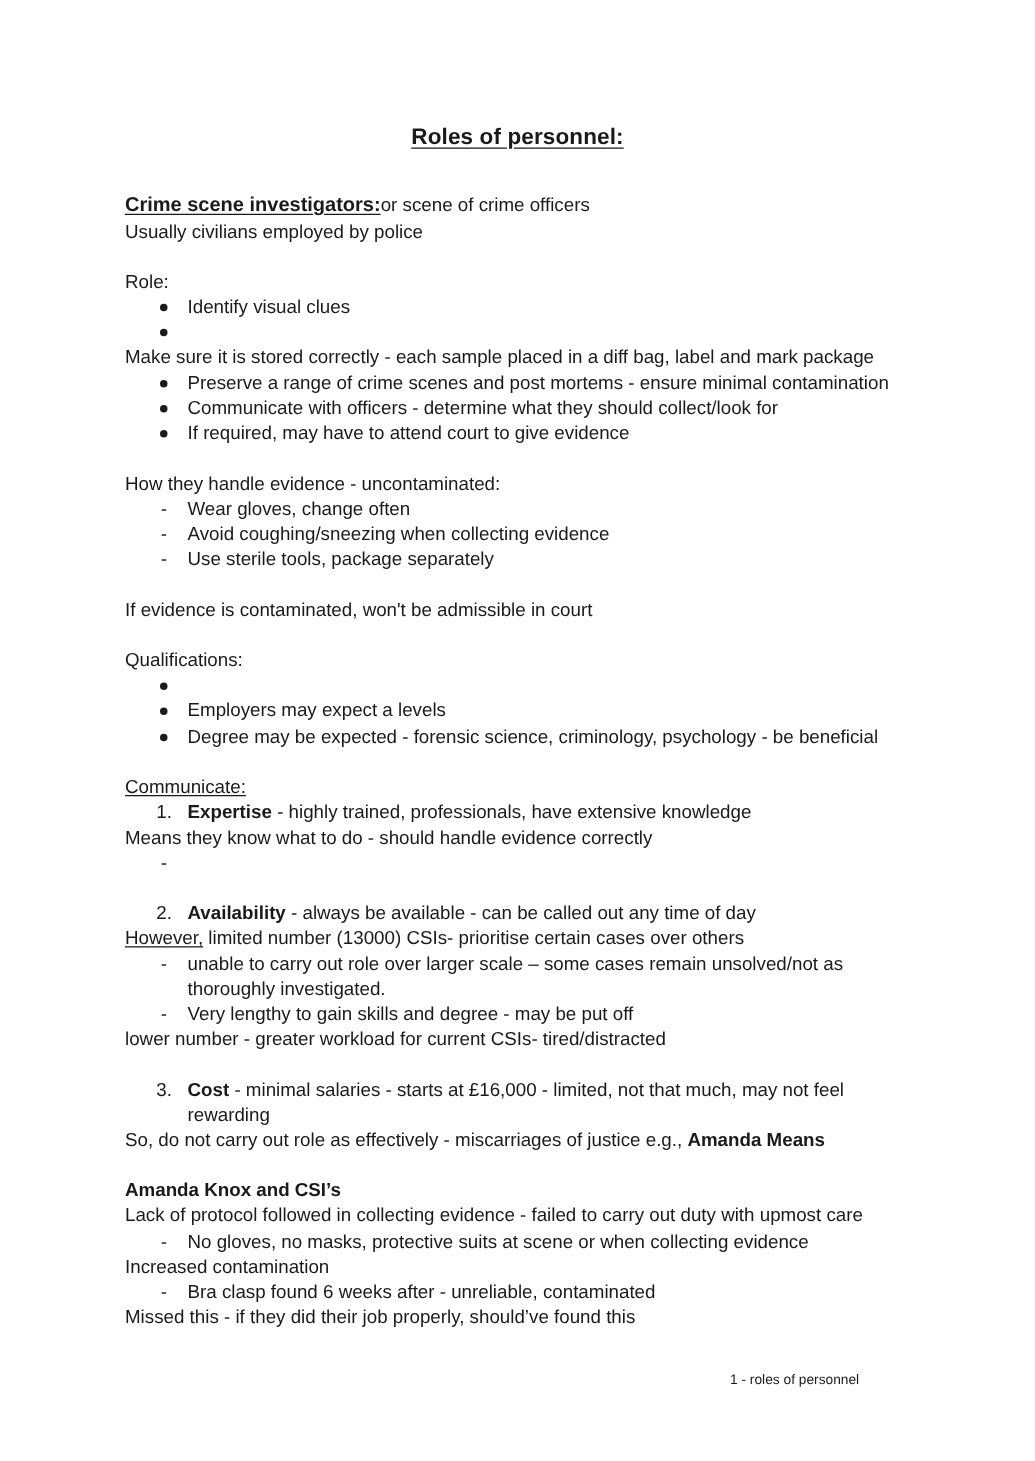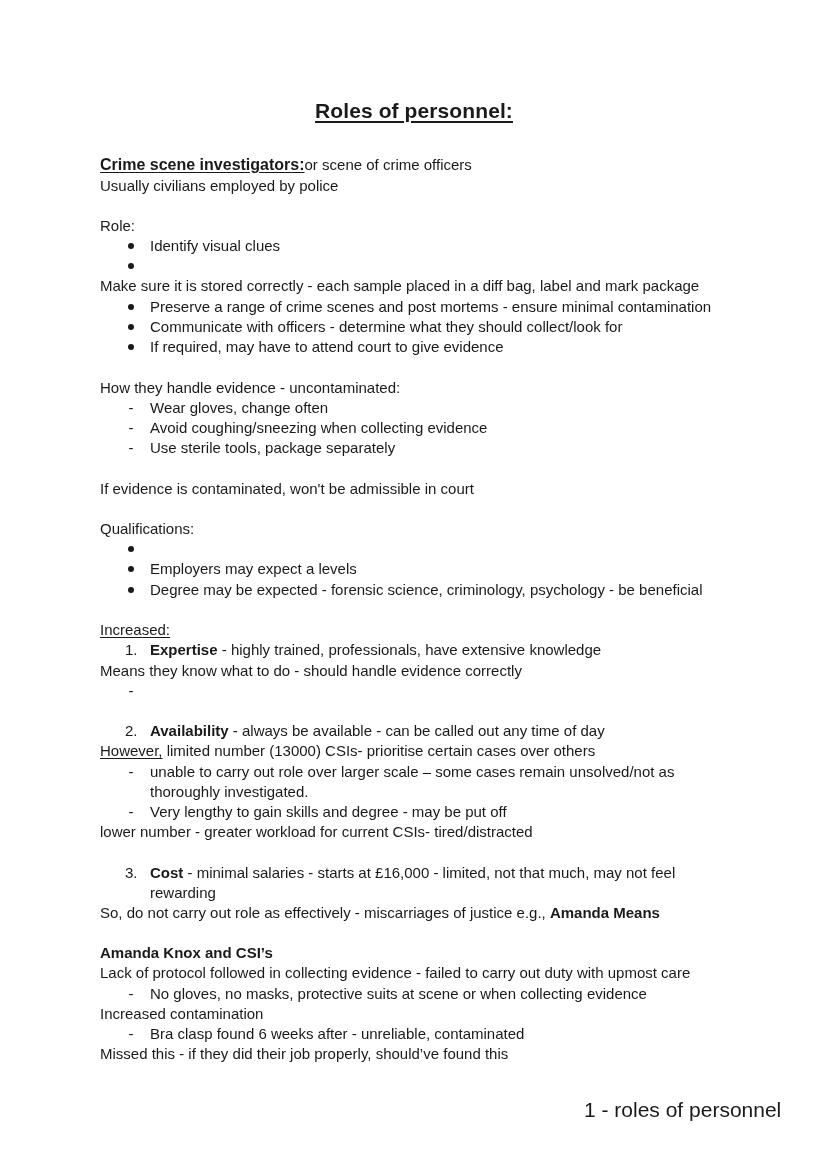--- a/index.html
+++ b/index.html
@@ -21,21 +21,21 @@
       left: 100px;
       top: 0;
       width: 640px;
     }
     .title {
       position: absolute;
       left: 0;
       top: 99px;
       width: 828px;
       text-align: center;
-      font-size: 21px;
+      font-size: 18px;
       font-weight: bold;
       text-decoration: underline;
       text-underline-offset: 3px;
       letter-spacing: 0.1px;
       margin: 0;
     }
     .line {
       position: absolute;
       left: 0;
       white-space: nowrap;
@@ -68,21 +68,21 @@
     }
     .item-text {
       position: absolute;
       left: 50px;
       white-space: nowrap;
     }
     .footer {
       position: absolute;
       left: 584px;
       top: 1098px;
-      font-size: 21px;
+      font-size: 11px;
       white-space: nowrap;
     }
   </style>
 </head>
 <body>
 
 <h1 class="title">Roles of personnel:</h1>
 
 <div class="page">
 
@@ -134,21 +134,21 @@
   </div>
   <div class="line" style="top:559px;width:640px;">
     <span class="bullet-dot"></span>
     <span class="item-text">Employers may expect a levels</span>
   </div>
   <div class="line" style="top:580px;width:640px;">
     <span class="bullet-dot"></span>
     <span class="item-text">Degree may be expected - forensic science, criminology, psychology - be beneficial</span>
   </div>
 
-  <div class="line u" style="top:620px;">Increased:</div>
+  <div class="line u" style="top:620px;">Communicate:</div>
 
   <div class="line" style="top:640px;width:640px;">
     <span class="marker">1.</span>
     <span class="item-text"><span class="bold">Expertise</span><span> - highly trained, professionals, have extensive knowledge</span></span>
   </div>
   <div class="line" style="top:661px;">Means they know what to do - should handle evidence correctly</div>
   <div class="line" style="top:681px;width:640px;">
     <span class="marker">-</span>
   </div>
 

